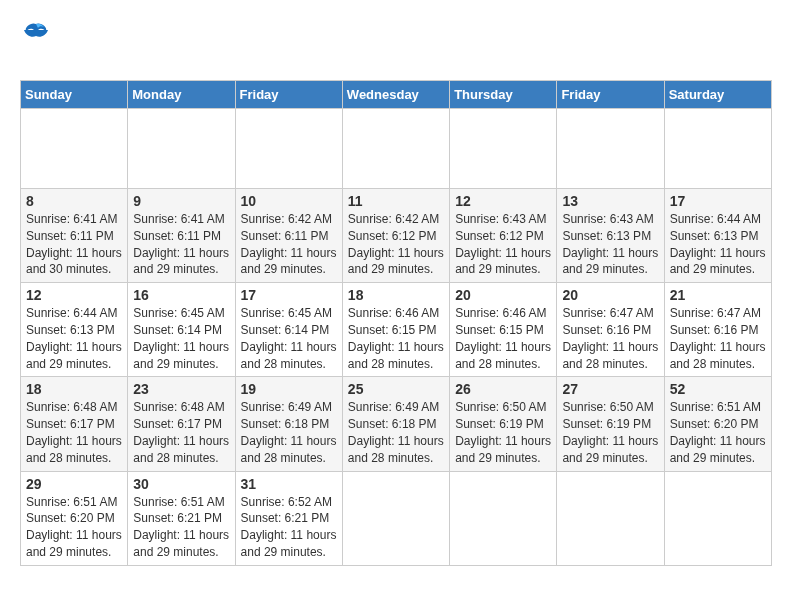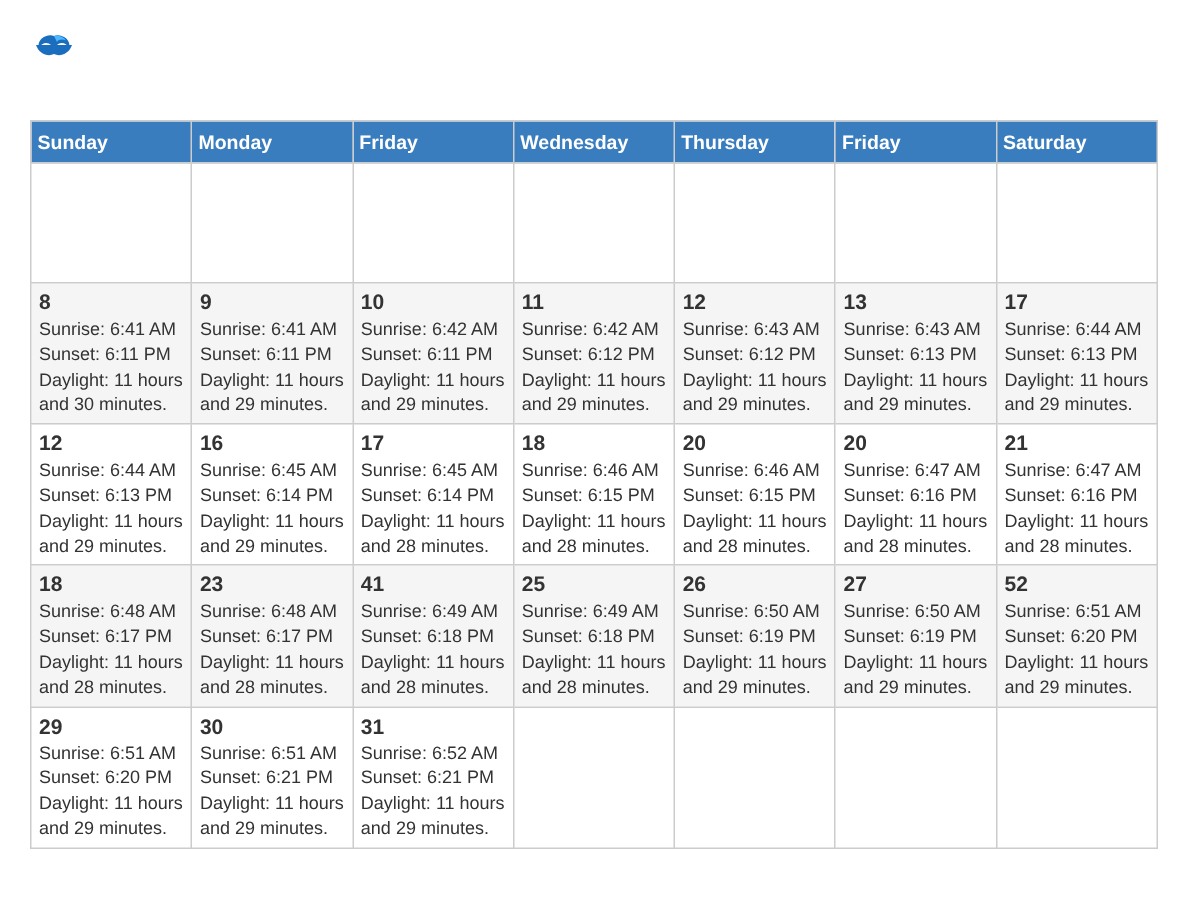--- a/index.html
+++ b/index.html
@@ -149,21 +149,21 @@
         <td><span class="day-number">20</span>
           <span class="day-info">Sunrise: 6:47 AM<br>Sunset: 6:16 PM<br>Daylight: 11 hours and 28 minutes.</span></td>
         <td><span class="day-number">21</span>
           <span class="day-info">Sunrise: 6:47 AM<br>Sunset: 6:16 PM<br>Daylight: 11 hours and 28 minutes.</span></td>
       </tr>
       <tr>
         <td><span class="day-number">18</span>
           <span class="day-info">Sunrise: 6:48 AM<br>Sunset: 6:17 PM<br>Daylight: 11 hours and 28 minutes.</span></td>
         <td><span class="day-number">23</span>
           <span class="day-info">Sunrise: 6:48 AM<br>Sunset: 6:17 PM<br>Daylight: 11 hours and 28 minutes.</span></td>
-        <td><span class="day-number">41</span>
+        <td><span class="day-number">19</span>
           <span class="day-info">Sunrise: 6:49 AM<br>Sunset: 6:18 PM<br>Daylight: 11 hours and 28 minutes.</span></td>
         <td><span class="day-number">25</span>
           <span class="day-info">Sunrise: 6:49 AM<br>Sunset: 6:18 PM<br>Daylight: 11 hours and 28 minutes.</span></td>
         <td><span class="day-number">26</span>
           <span class="day-info">Sunrise: 6:50 AM<br>Sunset: 6:19 PM<br>Daylight: 11 hours and 29 minutes.</span></td>
         <td><span class="day-number">27</span>
           <span class="day-info">Sunrise: 6:50 AM<br>Sunset: 6:19 PM<br>Daylight: 11 hours and 29 minutes.</span></td>
         <td><span class="day-number">52</span>
           <span class="day-info">Sunrise: 6:51 AM<br>Sunset: 6:20 PM<br>Daylight: 11 hours and 29 minutes.</span></td>
       </tr>

